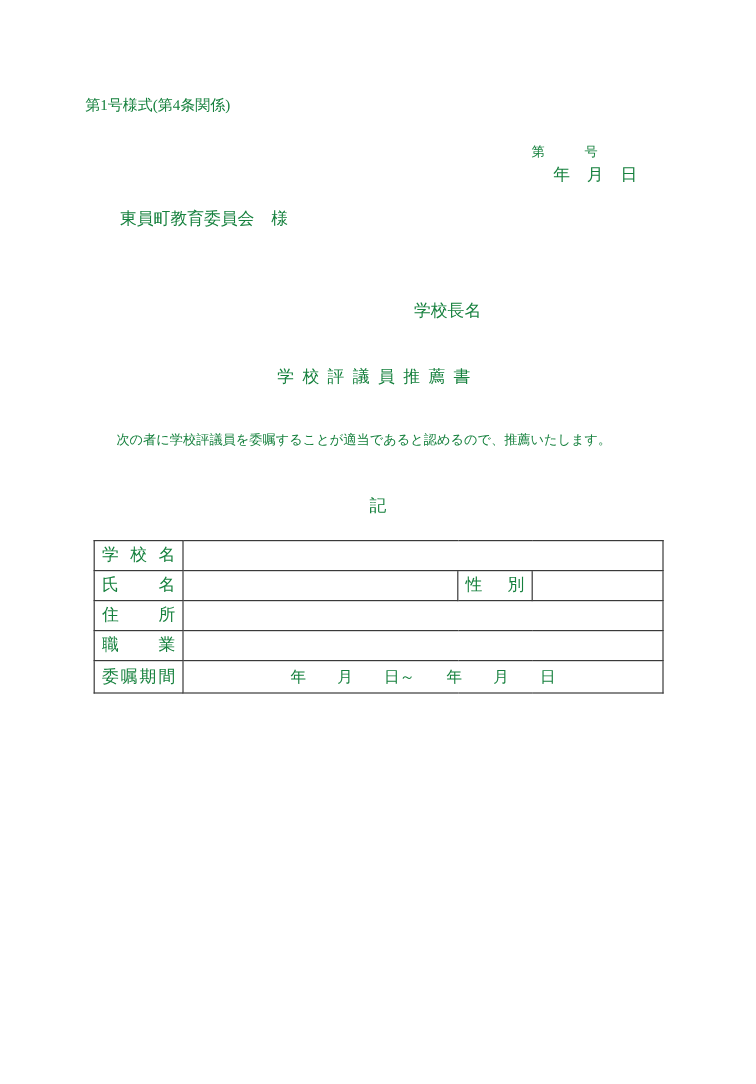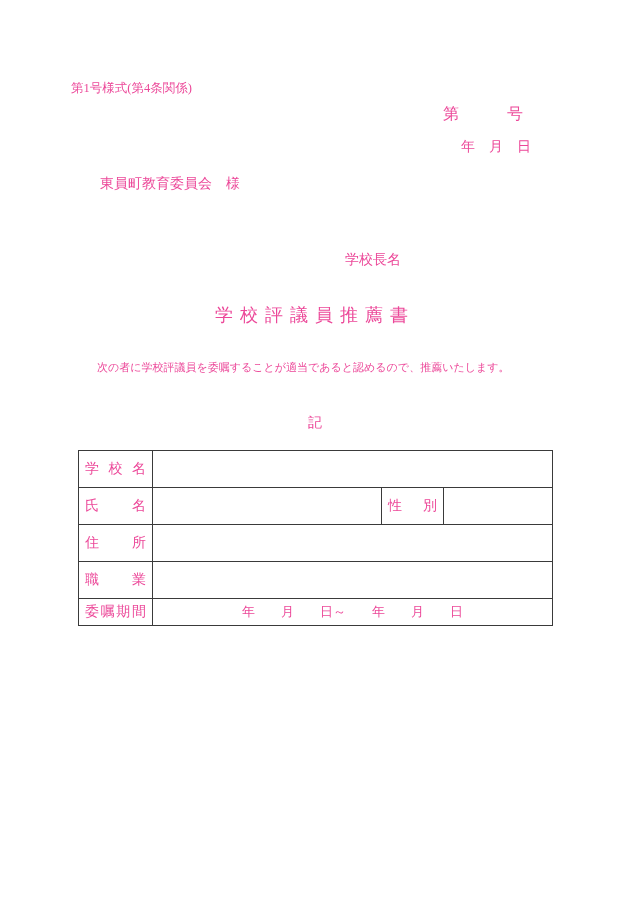--- a/index.html
+++ b/index.html
@@ -6,32 +6,32 @@
     margin: 0;
     padding: 0;
     background: #ffffff;
   }
   .page {
     position: relative;
     width: 630px;
     height: 903px;
     background: #ffffff;
     font-family: "Liberation Serif", "DejaVu Serif", serif;
-    color: #ec4899;
+    color: #15803d;
     overflow: hidden;
   }
   .abs { position: absolute; white-space: pre; }
 
   .form-number   { left: 71px;  top: 81px;  font-size: 12.5px; line-height: 15px; }
-  .doc-number    { left: 443px; top: 106px; font-size: 16px;   line-height: 16px; }
+  .doc-number    { left: 443px; top: 119px; font-size: 11px;   line-height: 16px; }
   .date-line     { left: 461px; top: 139px; font-size: 14px;   line-height: 16px; }
   .addressee     { left: 100px; top: 175px; font-size: 14px;   line-height: 17px; }
   .signer        { left: 345px; top: 251px; font-size: 14px;   line-height: 17px; }
   .doc-title     { left: 0; right: 0; top: 306px; text-align: center;
-                   font-size: 18px; letter-spacing: 7px; line-height: 18px; }
+                   font-size: 14px; letter-spacing: 7px; line-height: 18px; }
   .body-text     { left: 97px;  top: 359px; font-size: 11px; line-height: 16px; }
   .section-mark  { left: 0; right: 0; top: 414px; text-align: center;
                    font-size: 14px; line-height: 17px; }
 
   table.form {
     position: absolute;
     left: 78px;
     top: 450px;
     width: 474px;
     border-collapse: collapse;
@@ -42,21 +42,21 @@
     border: 1px solid #3a3a3a;
     padding: 0 6px;
     vertical-align: middle;
     overflow: hidden;
   }
   td.lbl {
     text-align: justify;
     text-align-last: justify;
     -moz-text-align-last: justify;
   }
-  tr.r-small  { height: 37px; }
+  tr.r-small  { height: 25px; }
   tr.r-reason { height: 168px; }
   tr.r-period { height: 27px; }
   td.period-value {
     text-align: center;
     font-size: 13px;
     white-space: pre;
   }
 </style>
 </head>
 <body>

